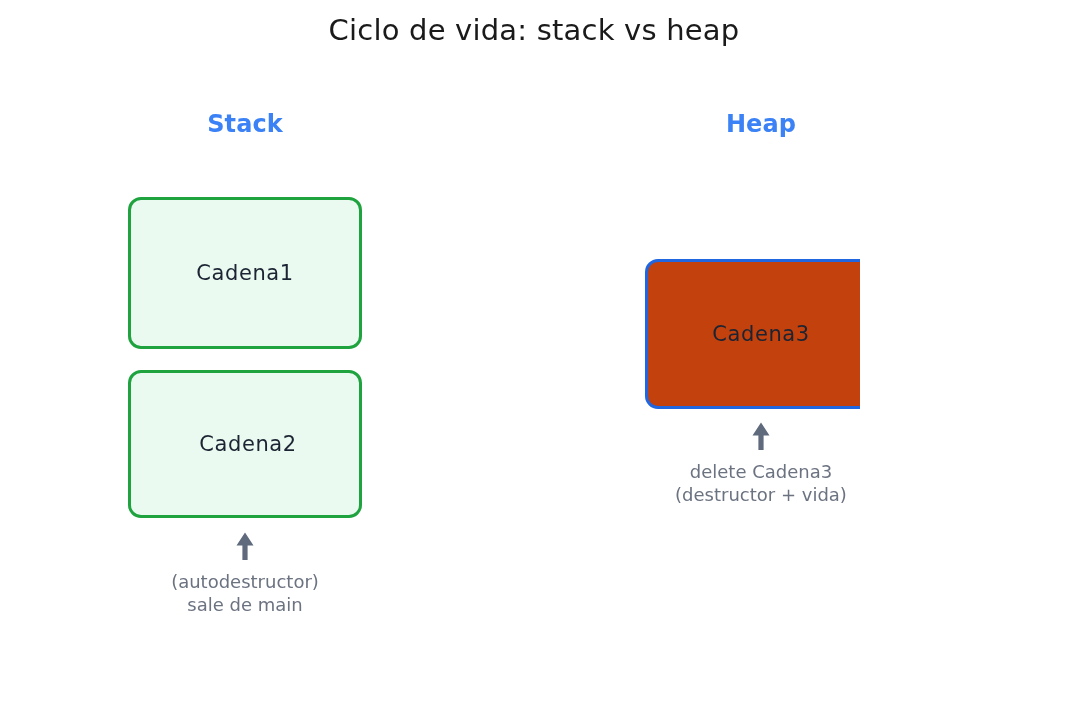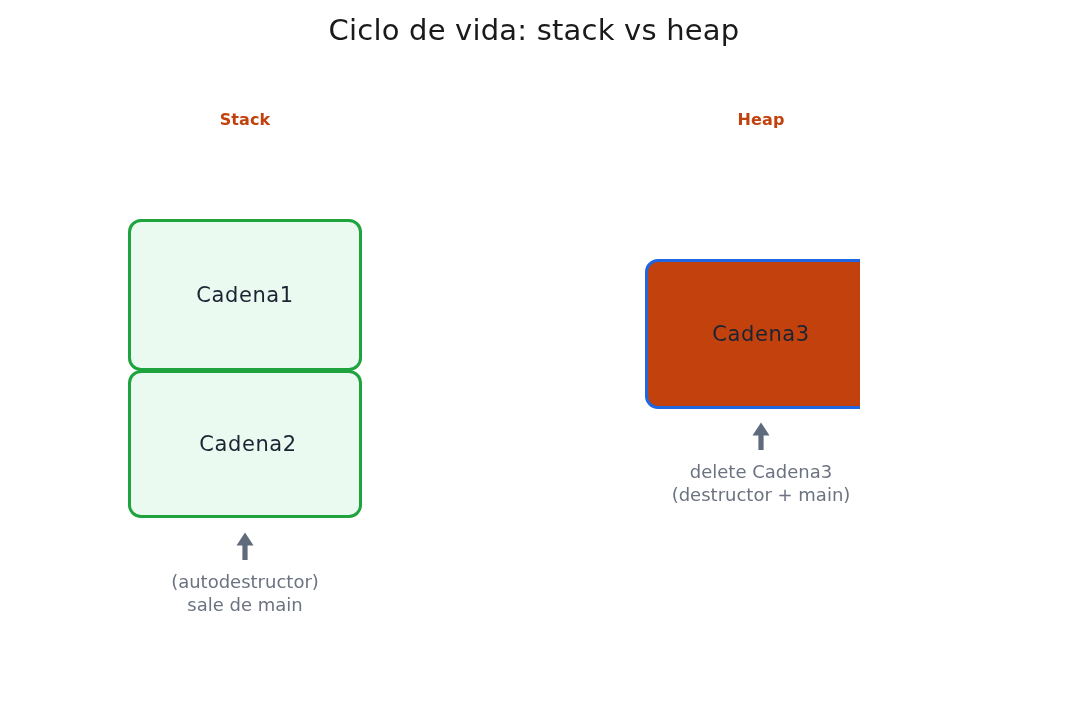--- a/index.html
+++ b/index.html
@@ -31,23 +31,23 @@
     font-weight: 400;
     color: #1a1a1a;
     letter-spacing: 0.2px;
     white-space: nowrap;
   }
 
   
   .column-heading {
     position: absolute;
     font-family: "DejaVu Sans", sans-serif;
-    font-size: 16px;
+    font-size: 24px;
     font-weight: bold;
-    color: #c2410c;
+    color: #3b82f6;
     text-align: center;
     white-space: nowrap;
     letter-spacing: 0.1px;
   }
   .column-heading.stack { left: 128px; top: 110px; width: 234px; }
   .column-heading.heap  { left: 645px; top: 110px; width: 232px; }
 
   
   .mem-box {
     position: absolute;
@@ -68,21 +68,21 @@
 
   .mem-box.stack-box {
     border: 3px solid #1fa33f;
     background: #eafaf0;
   }
   .mem-box.heap-box {
     border: 3.5px solid #1f66e0;
     background: #c2410c;
   }
 
-  #box-cadena1 { left: 128px; top: 197px;  width: 234px; height: 152px; margin-top: 22px; }
+  #box-cadena1 { left: 128px; top: 197px;  width: 234px; height: 152px; }
   #box-cadena2 { left: 128px; top: 370px;  width: 234px; height: 148px; padding-left: 6px; }
   #box-cadena3 { left: 645px; top: 259px;  width: 232px; height: 150px; }
 
   
   .arrow-up {
     position: absolute;
     width: 22px;
     height: 30px;
   }
   .arrow-up svg { display: block; width: 22px; height: 30px; }
@@ -139,16 +139,16 @@
   </div>
 
   <div class="arrow-up" id="arrow-heap">
     <svg viewBox="0 0 22 30" xmlns="http://www.w3.org/2000/svg">
       <path d="M11 1.5 L19.5 14.5 L13.6 14.5 L13.6 29 L8.4 29 L8.4 14.5 L2.5 14.5 Z" fill="#5f6a7d"></path>
     </svg>
   </div>
 
   <div class="caption" id="caption-heap">
     <span class="caption-line">delete Cadena3</span>
-    <span class="caption-line">(destructor + main)</span>
+    <span class="caption-line">(destructor + vida)</span>
   </div>
 
 </div>
 
 </body></html>

